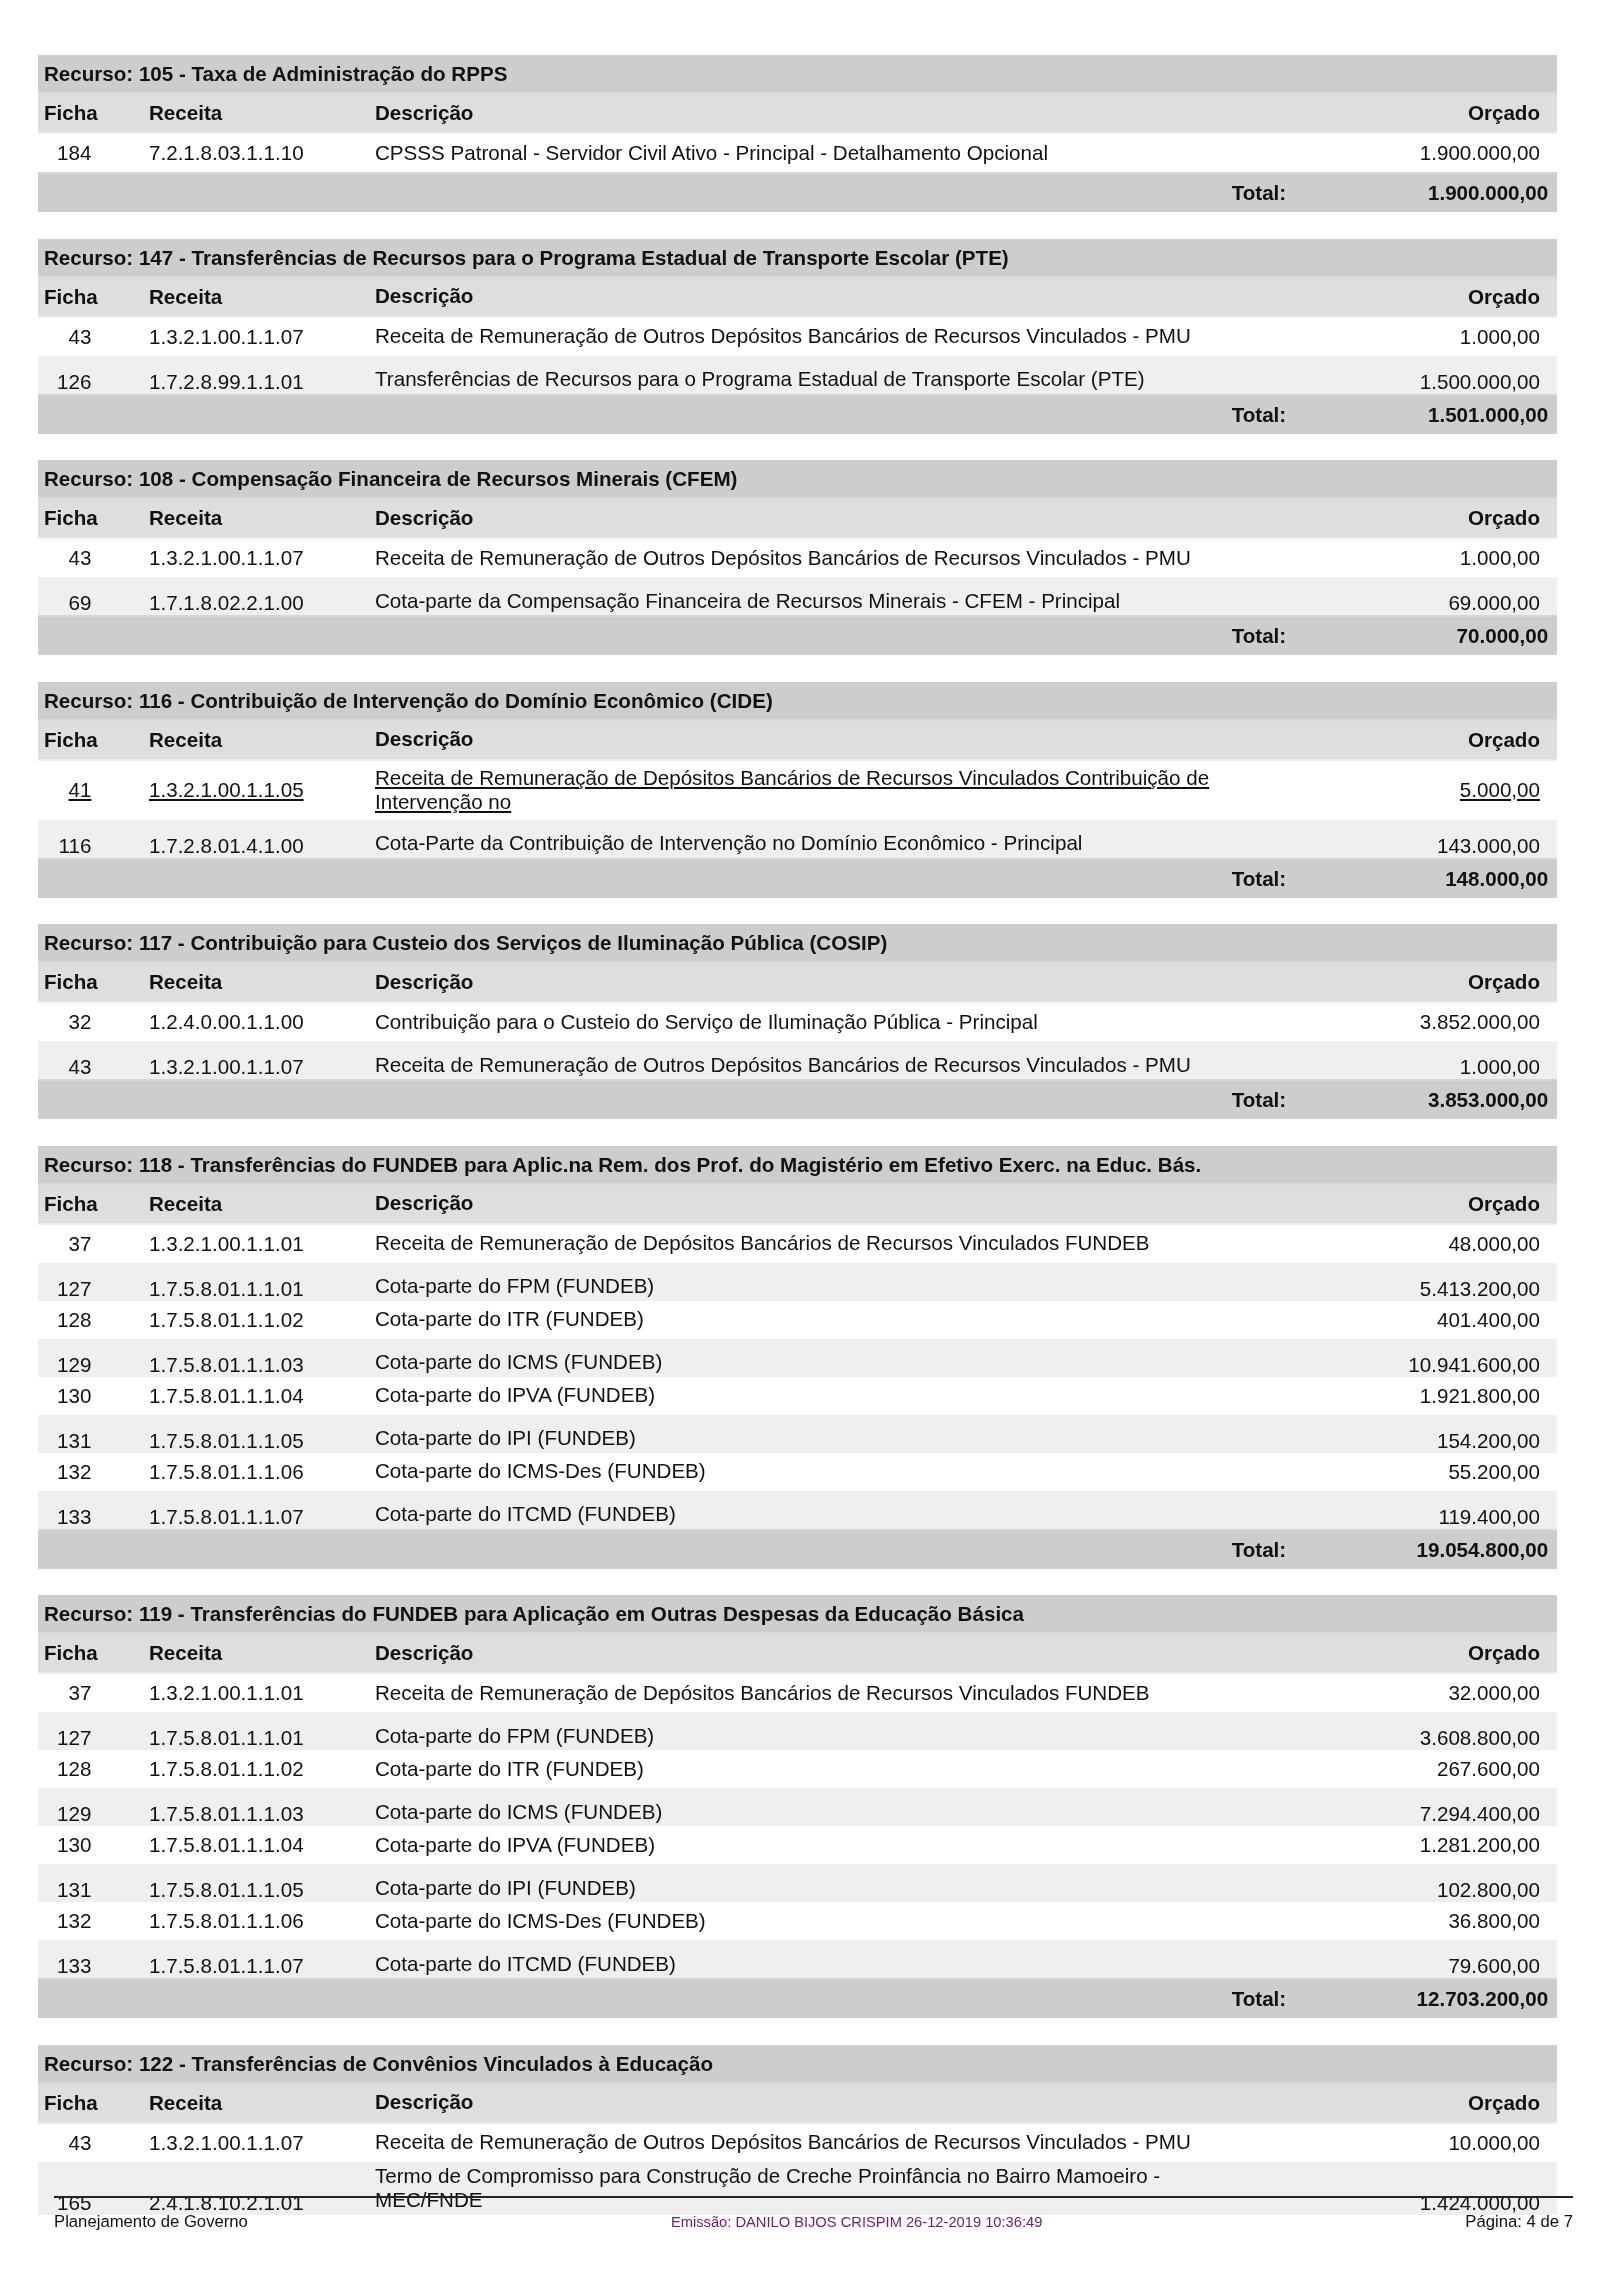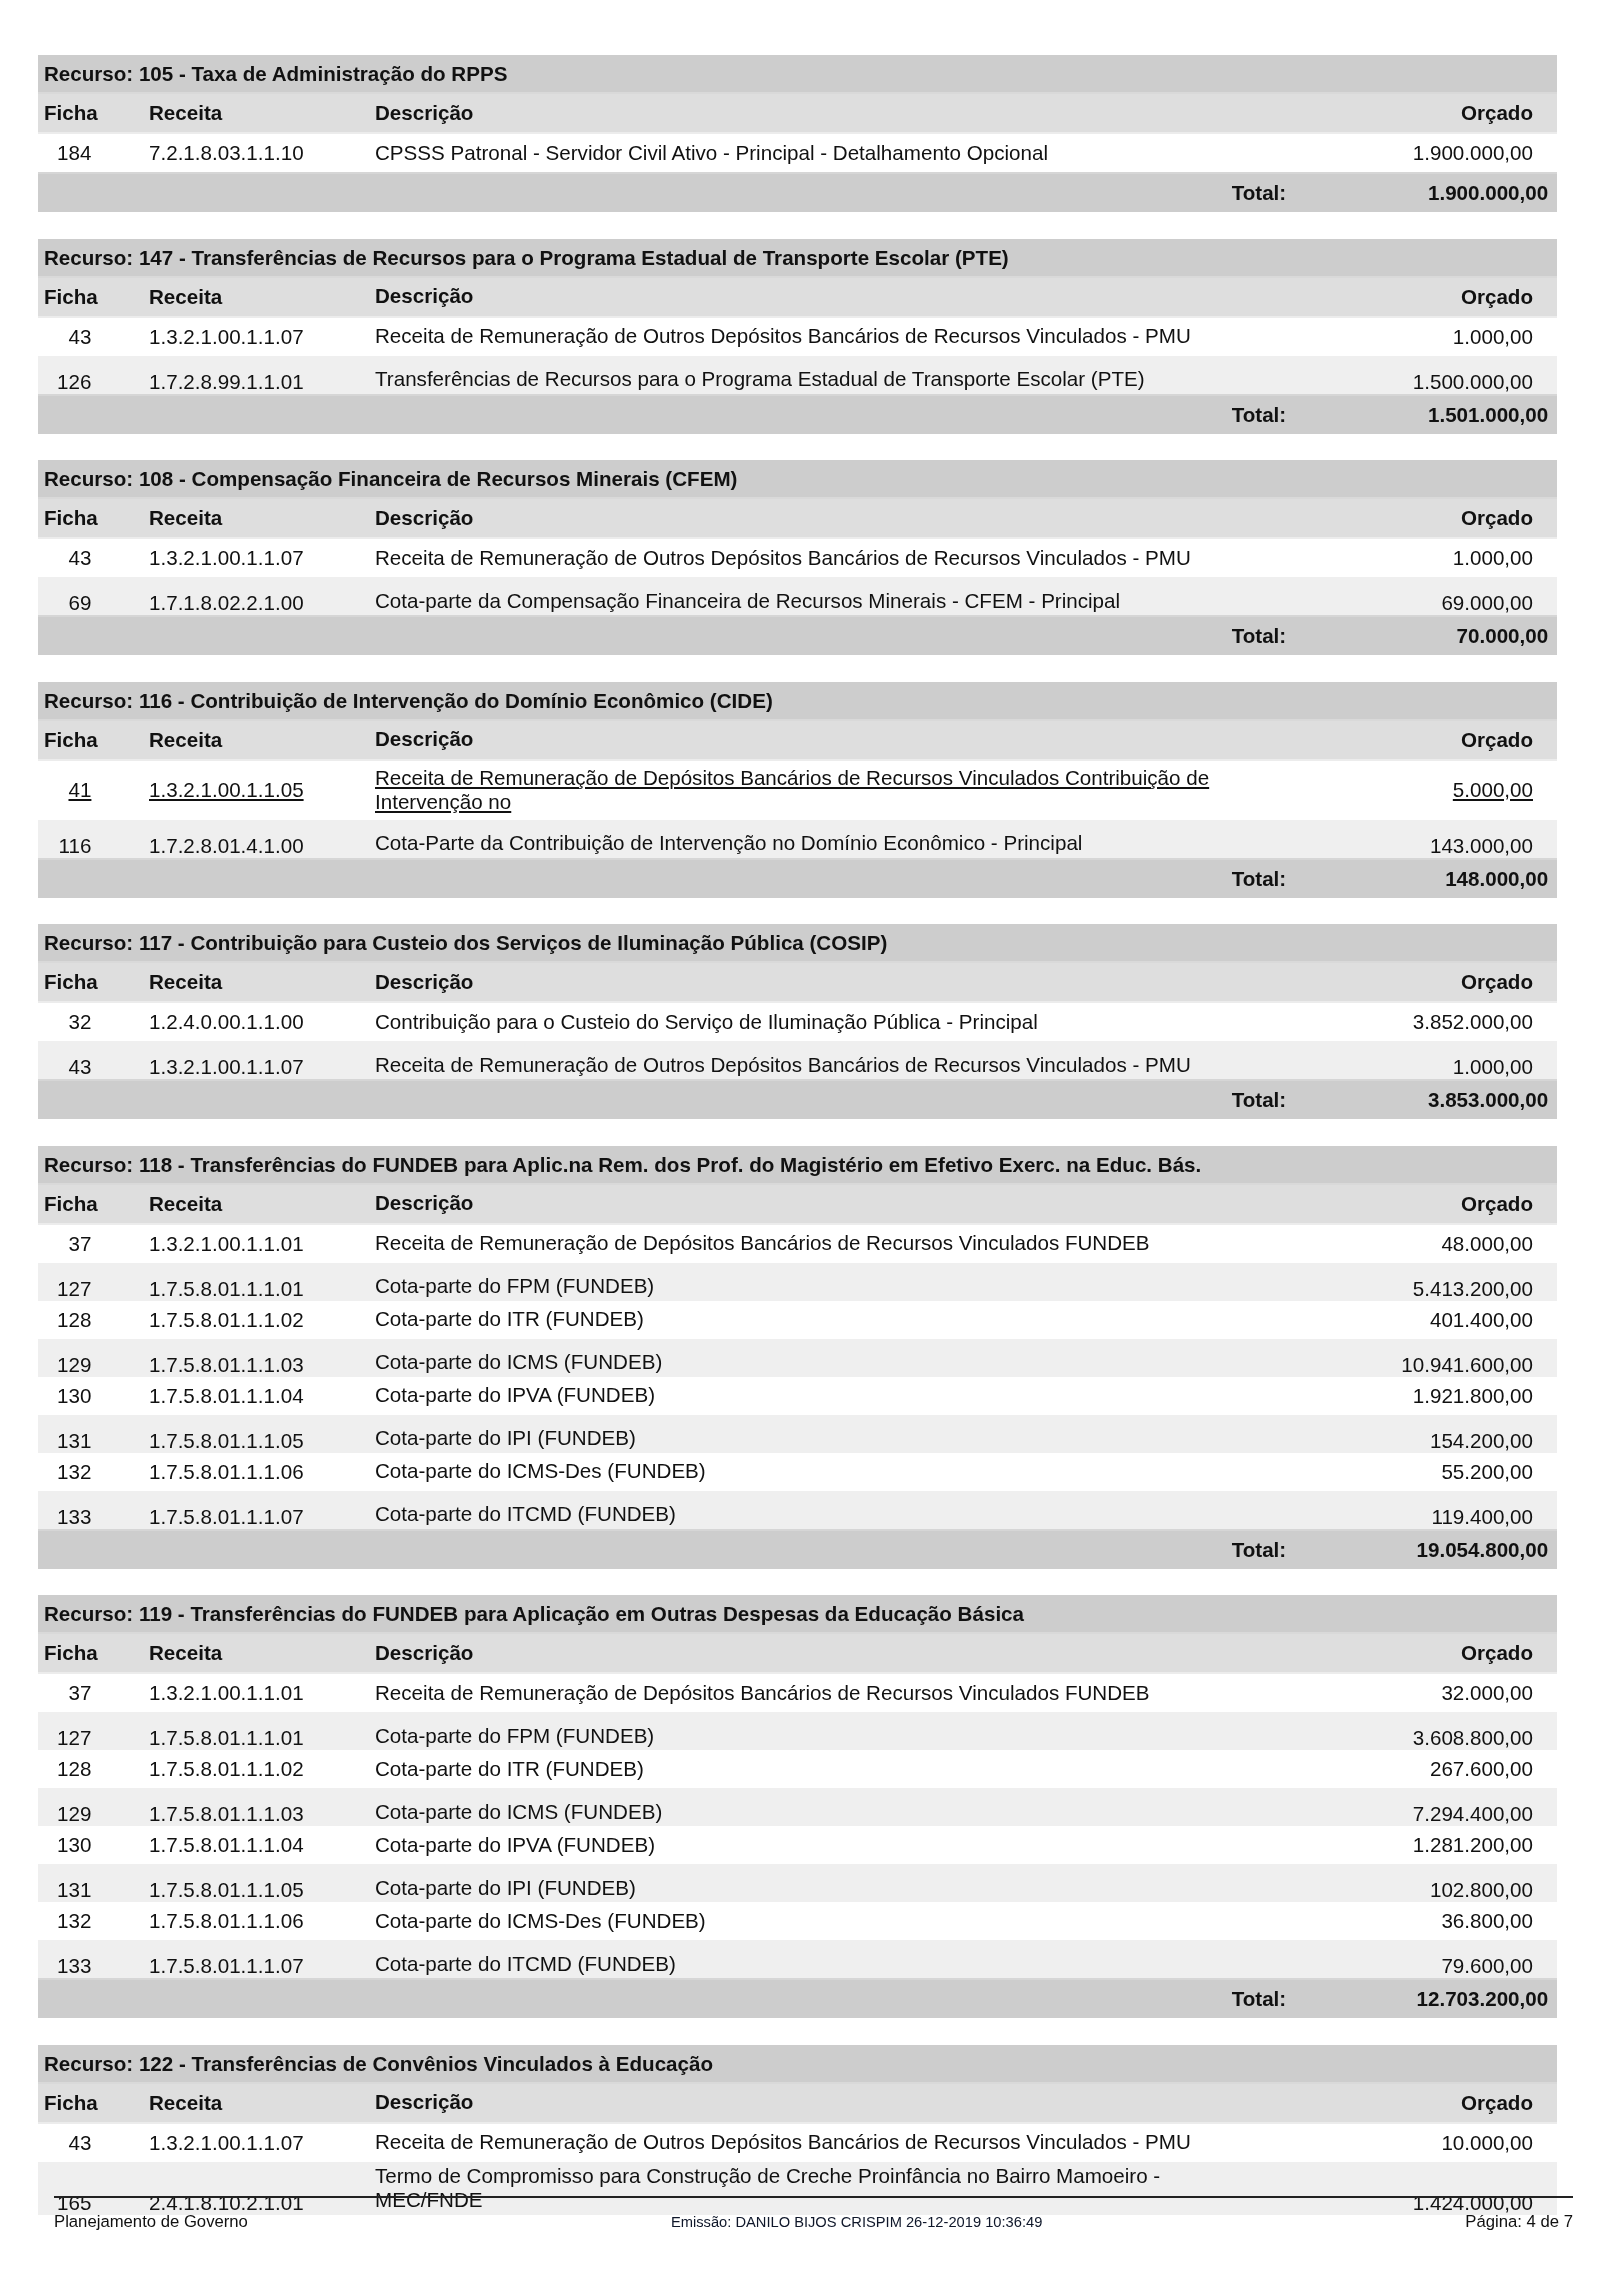--- a/index.html
+++ b/index.html
@@ -9,27 +9,27 @@
   .rec-title { background: #cdcdcd; height: 37px; line-height: 37px; padding-left: 5.9px; font-weight: bold; font-size: 20.6px; border-bottom: 2px solid #d9d9d9; }
   .row { display: flex; align-items: center; min-height: 38px; font-size: 20.6px; gap: 40px; }
   .hdr { background: #dedede; font-weight: bold; height: 38px; border-bottom: 2px solid #ececec; }
   .row.odd { background: #ffffff; }
   .row.even { background: #efefef; align-items: flex-end; }
   .row.tall { min-height: 59px; text-decoration: underline; }
   .c-ficha { width: 71px; text-align: right; padding-right: 17.6px; box-sizing: border-box; flex: none; }
   .hdr .c-ficha { text-align: left; padding-left: 5.9px; padding-right: 0; }
   .c-receita { width: 186px; flex: none; }
   .c-desc { flex: 1; line-height: 24.5px; padding: 2px 0; }
-  .c-orc { width: 255px; text-align: right; padding-right: 24px; flex: none; }
+  .c-orc { width: 255px; text-align: right; padding-right: 17px; flex: none; }
   .tot { background: #cdcdcd; height: 38px; font-weight: bold; display: flex; align-items: center; justify-content: flex-end; font-size: 20.6px; border-top: 2px solid #d6d6d6; gap: 8px; }
   .tot .lbl { width: 147px; text-align: right; padding-right: 29px; }
   .tot .val { width: 225px; text-align: right; padding-right: 8.8px; }
   #footer { position: absolute; left: 54px; top: 2196px; width: 1519px; border-top: 2px solid #222; }
   #footer .frow { display: flex; justify-content: space-between; align-items: center; padding-top: 13.7px; font-size: 16.7px; }
-  #footer .mid { color: #0f172a; font-size: 14.7px; }
+  #footer .mid { color: #701a75; font-size: 14.7px; }
 </style>
 </head>
 <body>
 
 <div id="page">
     <div class="section">
       <div class="rec-title">Recurso: 105 - Taxa de Administração do RPPS</div>
       <div class="row hdr">
         <div class="c-ficha">Ficha</div>
         <div class="c-receita">Receita</div>

